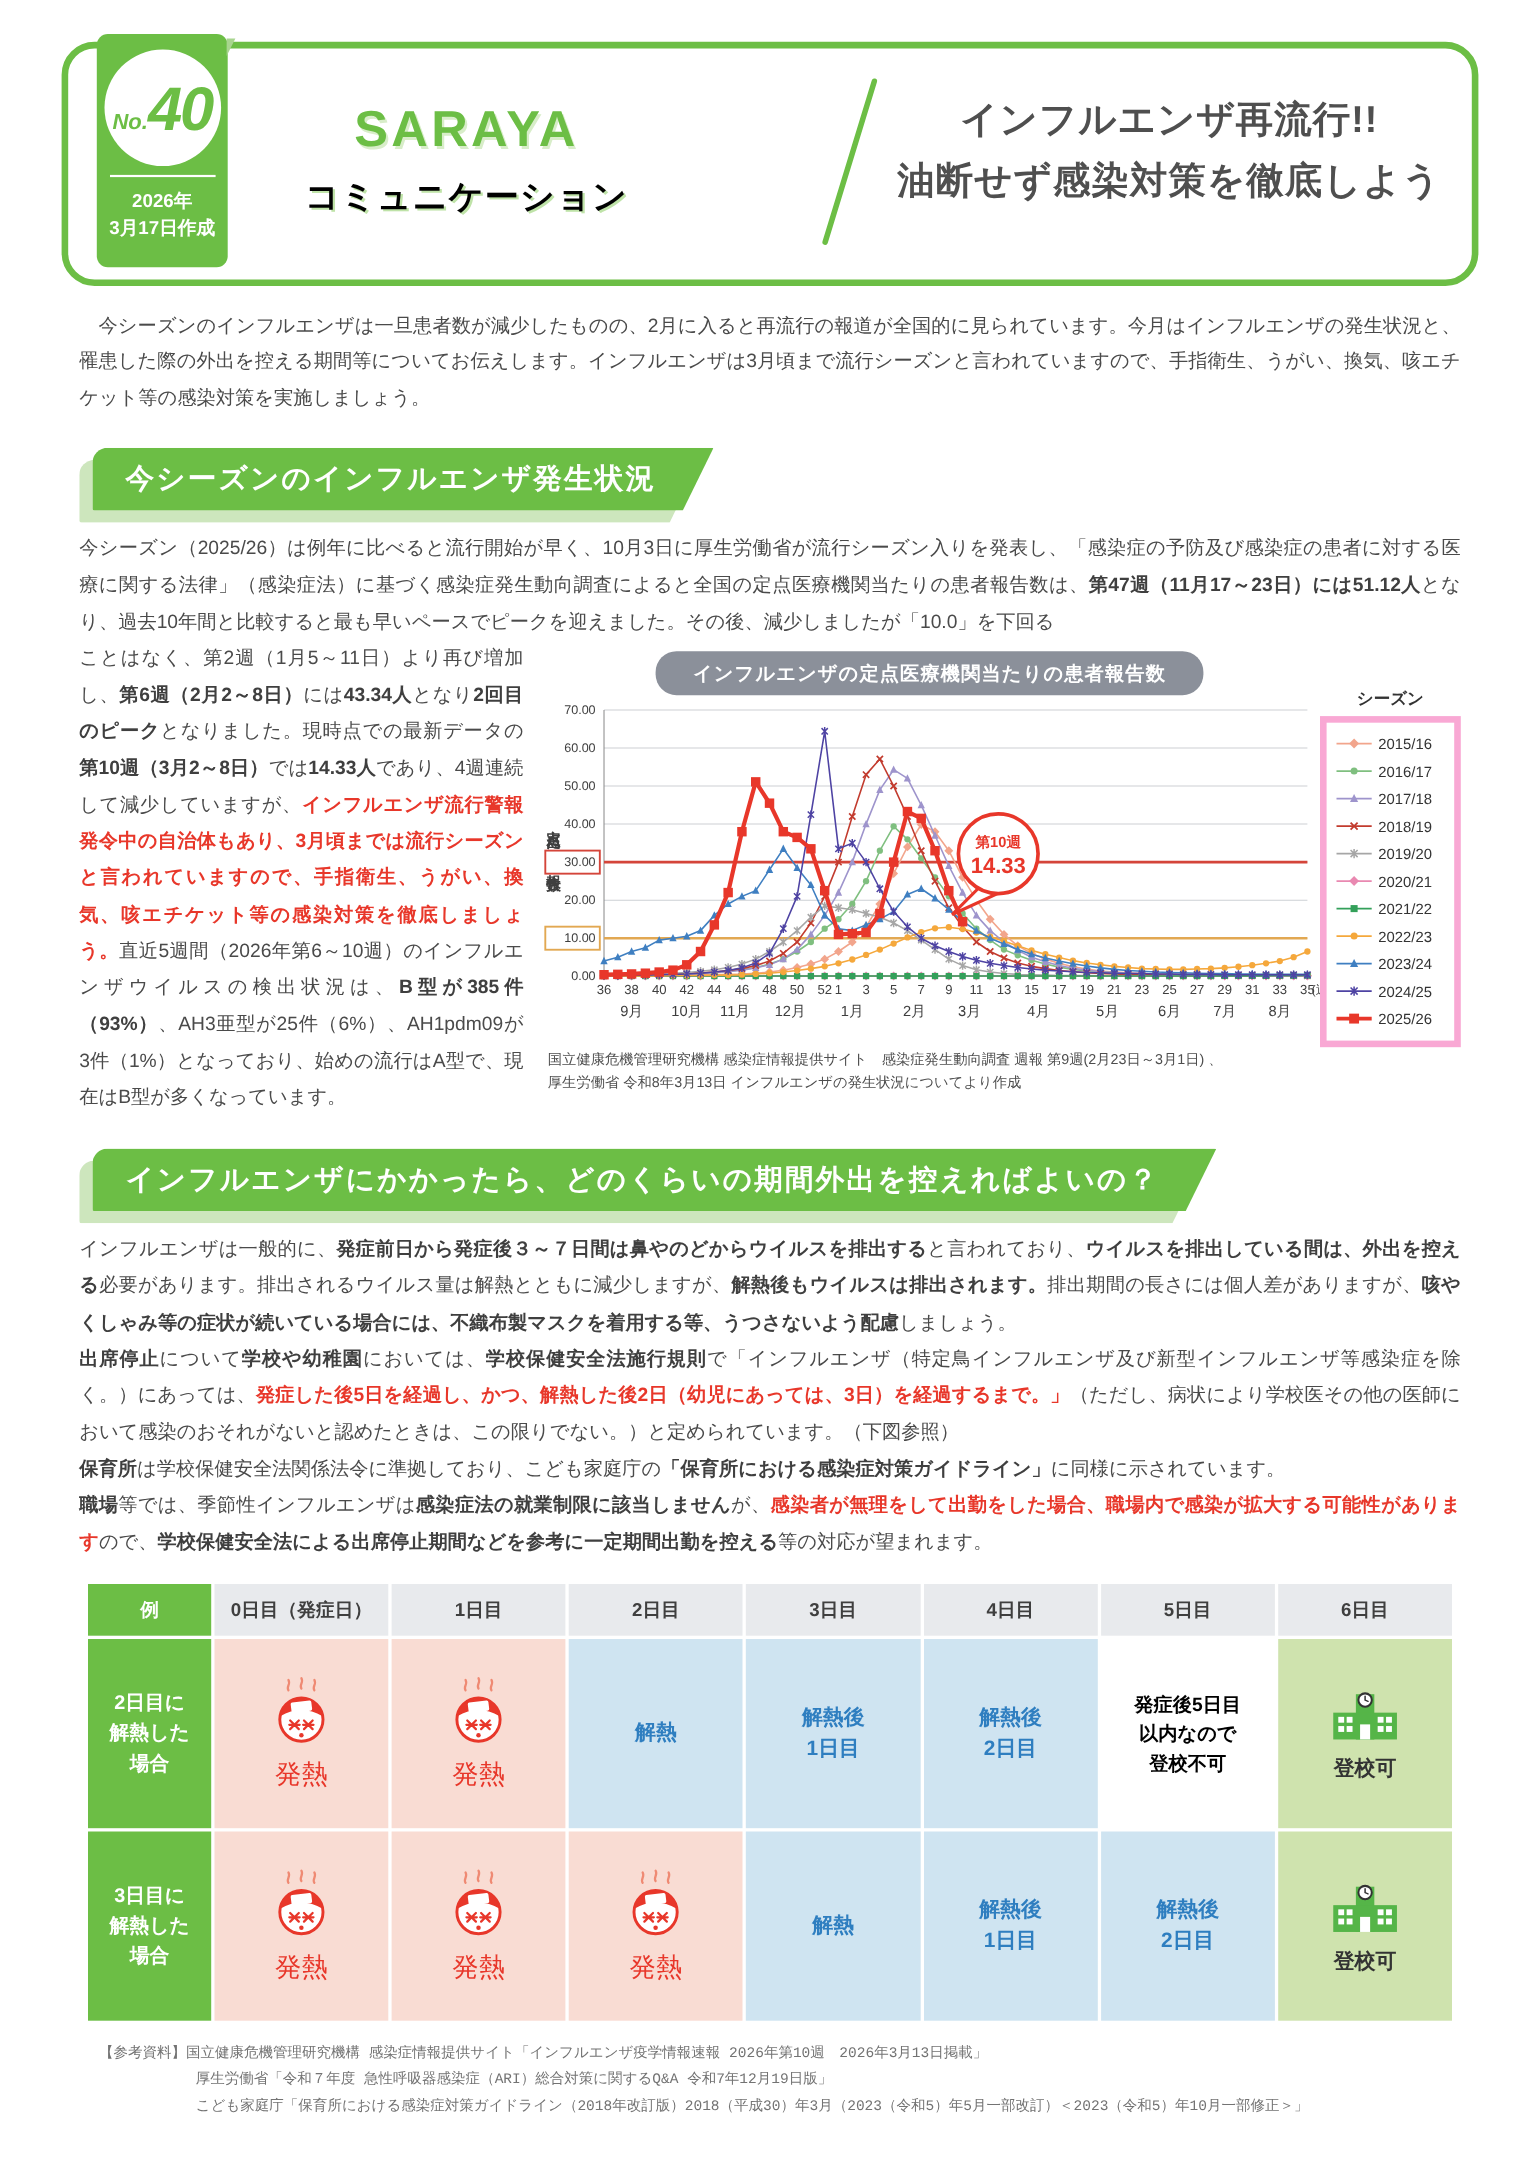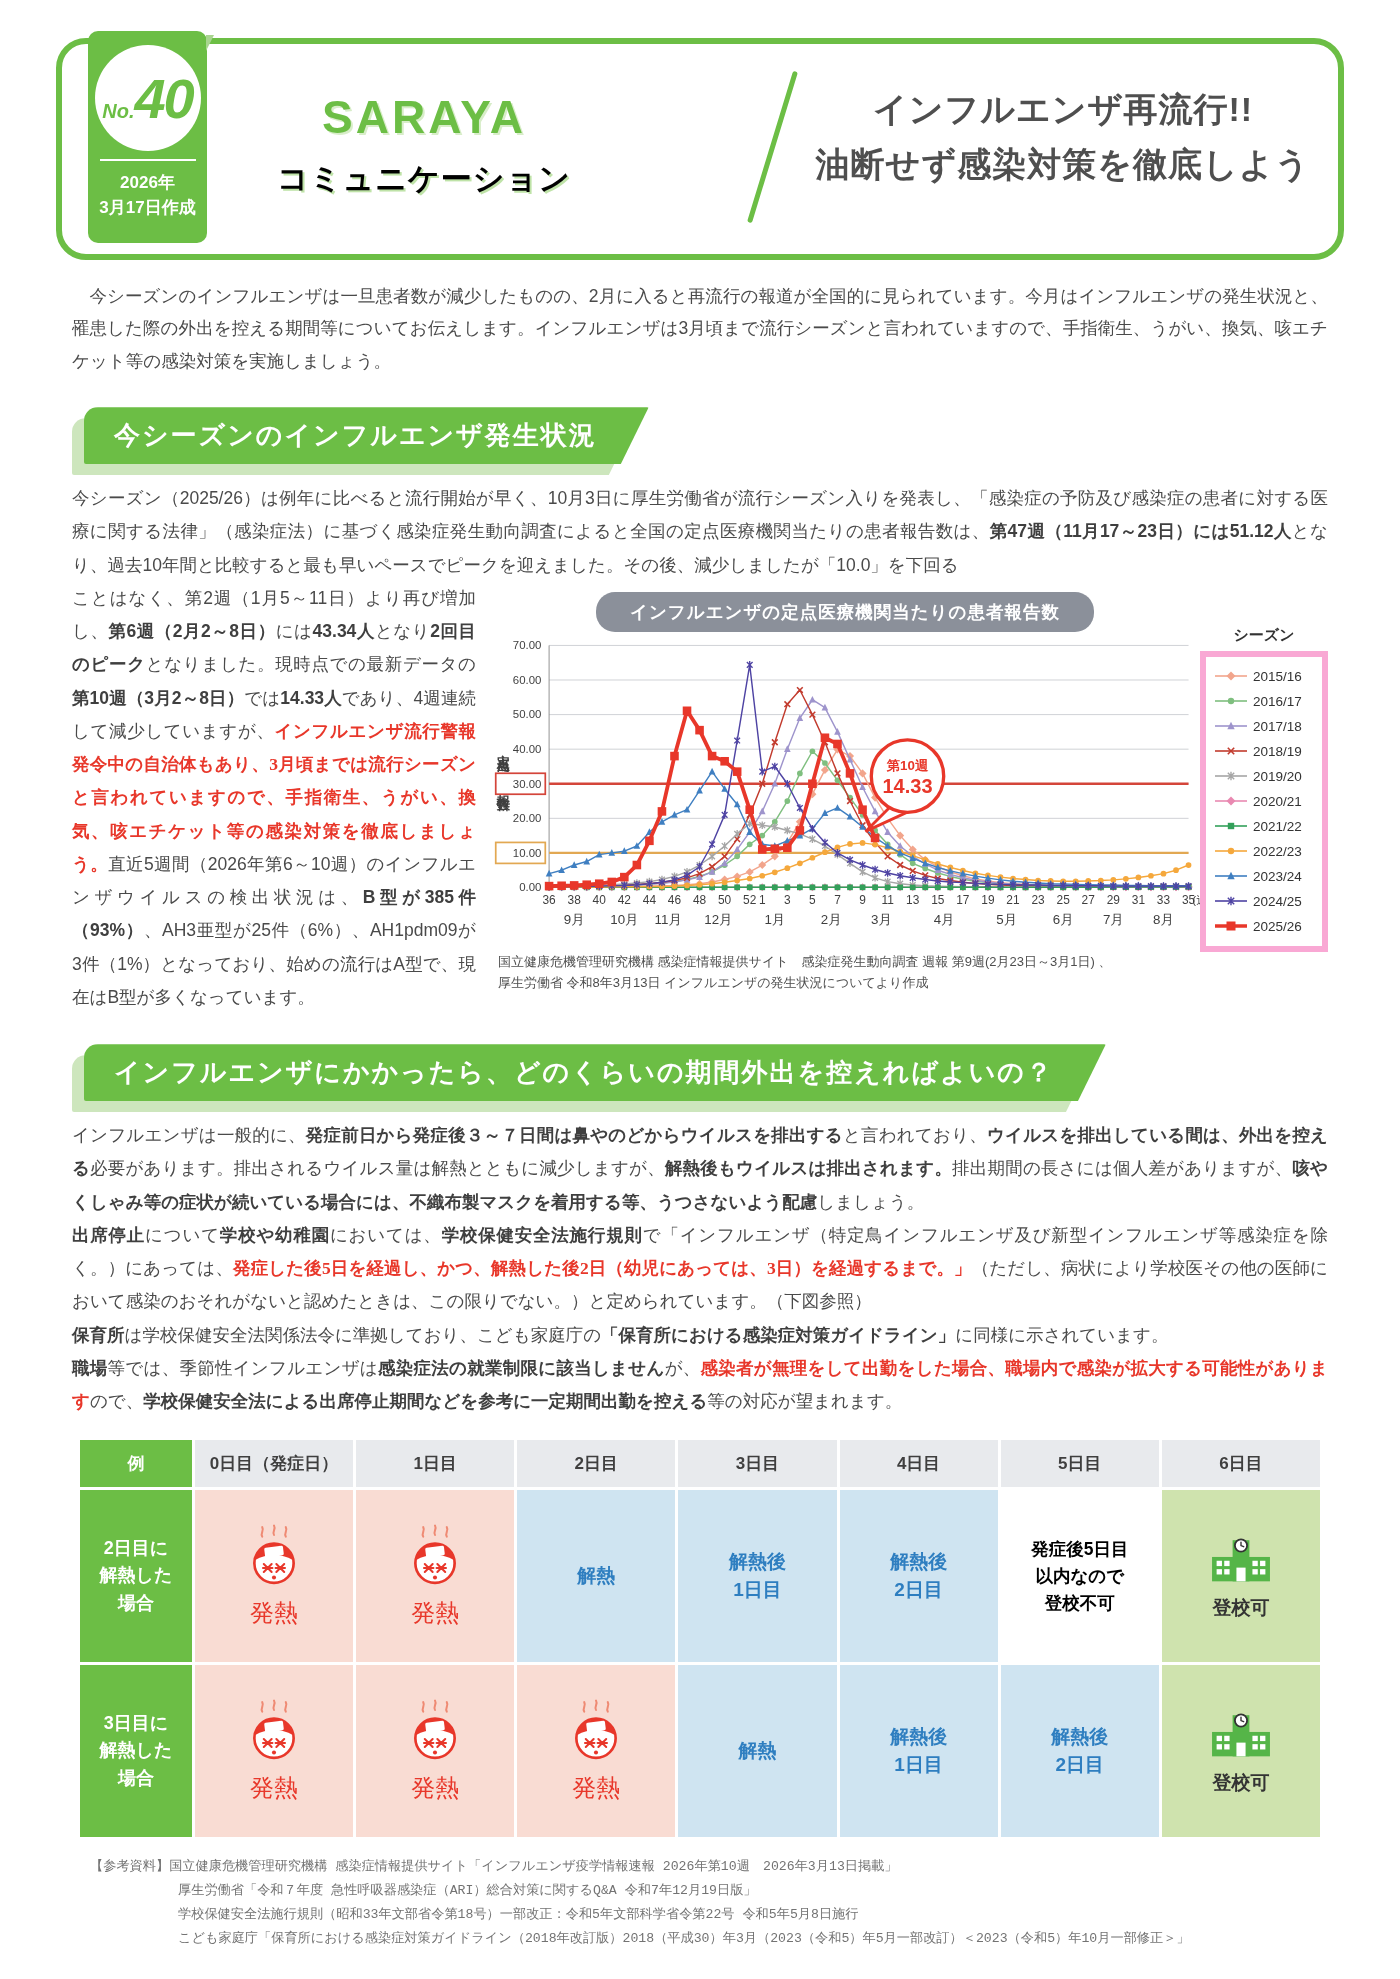--- a/index.html
+++ b/index.html
@@ -34,21 +34,21 @@
   .banner-shadow{position:absolute;left:-12px;top:11px;width:100%;height:100%;
                  background:#cde6bd;clip-path:polygon(0 0,100% 0,calc(100% - 28px) 100%,0 100%);
                  border-radius:14px 2px 2px 2px;}
   .banner-main{position:relative;z-index:1;background:#6cbe45;color:#fff;font-weight:bold;
                font-size:26px;letter-spacing:2px;padding:11px 52px 11px 30px;
                clip-path:polygon(0 0,100% 0,calc(100% - 28px) 100%,0 100%);
                border-radius:14px 2px 2px 2px;}
   .rich{font-size:17.5px;line-height:1.9;text-align:justify;}
   .rich p{margin:0;}
   .rich .b{font-weight:bold;color:#3f3f3f;}
-  .rich .r{font-weight:bold;color:#e8372a;font-family:Liberation Serif, serif;}
+  .rich .r{font-weight:bold;color:#e8372a;}
   .sec1-full{margin-top:18px;}
   .columns{display:flex;align-items:flex-start;}
   .col-left{width:404px;flex:none;}
   .col-right{flex:1;padding-left:14px;}
   
   .chart-flex{display:flex;align-items:flex-start;}
   .chart-main{flex:1;min-width:0;}
   .chart-pill{width:fit-content;margin:10px auto 2px;background:#8b909a;color:#fff;
               font-weight:bold;font-size:17.5px;letter-spacing:1px;border-radius:19px;
               padding:8px 34px;}
@@ -954,17 +954,16 @@
    <rect x="57" y="48" width="7" height="7" fill="#fff"></rect>
             <rect x="67" y="48" width="7" height="7" fill="#fff"></rect>
    <rect x="36" y="46" width="12" height="18" fill="#fff"></rect>
  </svg><span>登校可</span></div>
       </div>
 
     
     <div class="footer" id="footer-refs">
         <div class="">【参考資料】国立健康危機管理研究機構 感染症情報提供サイト「インフルエンザ疫学情報速報 2026年第10週　2026年3月13日掲載」</div>
         <div class="indent">厚生労働省「令和７年度 急性呼吸器感染症（ARI）総合対策に関するQ&amp;A 令和7年12月19日版」</div>
-        <div class="indent">学校保健安全法施行規則（昭和33年文部省令第18号）一部改正：令和5年文部科学省令第22号 令和5年5月8日施行</div>
         <div class="indent">こども家庭庁「保育所における感染症対策ガイドライン（2018年改訂版）2018（平成30）年3月（2023（令和5）年5月一部改訂）＜2023（令和5）年10月一部修正＞」</div>
       </div>
   </div>
 </div>
 
 </body></html>

